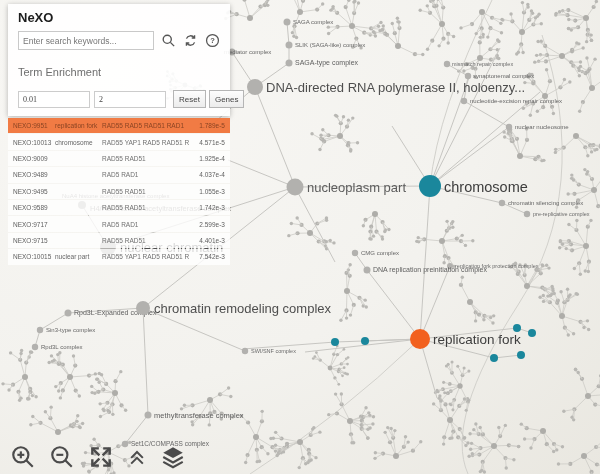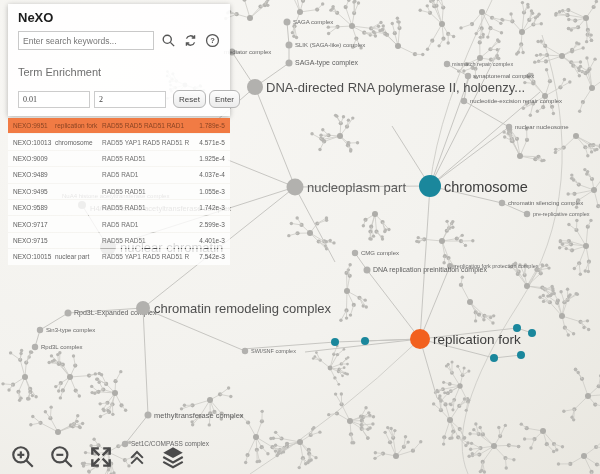--- a/index.html
+++ b/index.html
@@ -25,21 +25,21 @@
   .radio.on .rb{border-color:#4a6f9e;}
   .radio.on .rb:after{content:"";position:absolute;left:1.5px;top:1.5px;width:5px;height:5px;
     border-radius:50%;background:#45618c;}
   .radio2{margin-left:40px;}
   .section-title{font-size:11px;color:#6e6e6e;margin-top:16px;margin-bottom:5px;}
   .query-box{width:198px;height:30px;border:1px solid #ccc;background:#fff;resize:none;
     font-size:8px;color:#444;padding:3px 4px;outline:none;font-family:"Liberation Sans",sans-serif;}
   .param-row{display:flex;align-items:center;margin-top:12px;}
   .param-row input{width:62px;height:15px;border:1px solid #ccc;background:#fff;font-size:8px;
     color:#444;padding:0 4px;margin-right:4px;outline:none;font-family:Liberation Serif, serif;}
-  .param-row .btn{height:18px;border:1px solid #b5b5b5;border-radius:6px;
+  .param-row .btn{height:18px;border:1px solid #b5b5b5;border-radius:0;
     background:linear-gradient(#fdfdfd,#ececec);font-size:8px;color:#444;padding:0 5px;
     margin-left:3px;cursor:pointer;font-family:"Liberation Sans",sans-serif;}
   .param-row .spacer{flex:1;}
 
   
   #results{margin-top:2px;}
   .rrow{display:flex;align-items:center;height:15.4px;margin-bottom:1px;
     background:rgba(255,255,255,0.78);font-size:6.5px;color:#666;padding:0 5px;cursor:pointer;}
   .rrow span{white-space:nowrap;overflow:hidden;}
   .c-id{width:42px;color:#5e5e5e;}
@@ -1838,21 +1838,21 @@
 
 
       <div class="section-title">Term Enrichment</div>
 
 
       <div class="param-row">
         <input value="0.01" style="">
         <input value="2" style="">
         <span class="spacer"></span>
         <button class="btn">Reset</button>
-        <button class="btn">Enter</button>
+        <button class="btn">Genes</button>
       </div>
     </div>
 
     <div id="results">
         <div class="rrow hl">
           <span class="c-id">NEXO:9951</span>
           <span class="c-name">replication fork</span>
           <span class="c-genes">RAD55 RAD5 RAD51 RAD1</span>
           <span class="c-pv">1.789e-5</span>
         </div>

